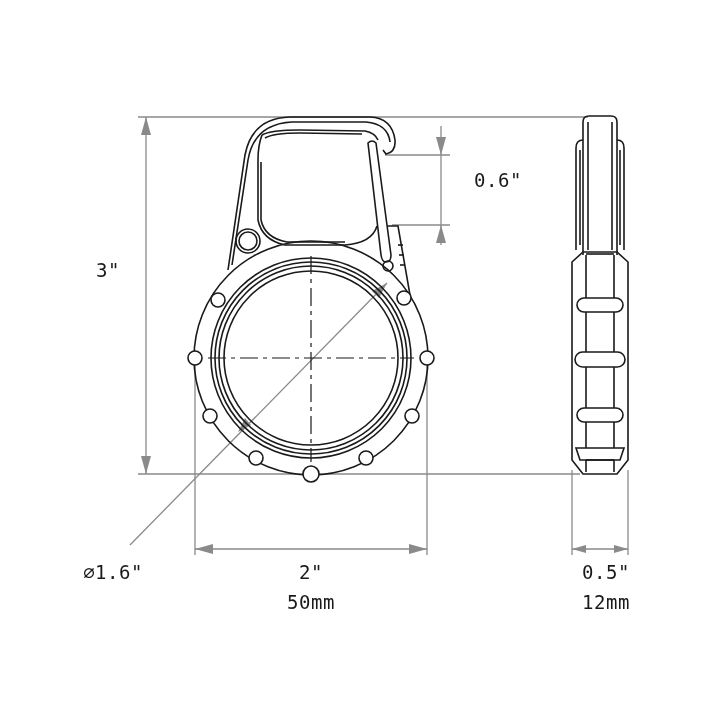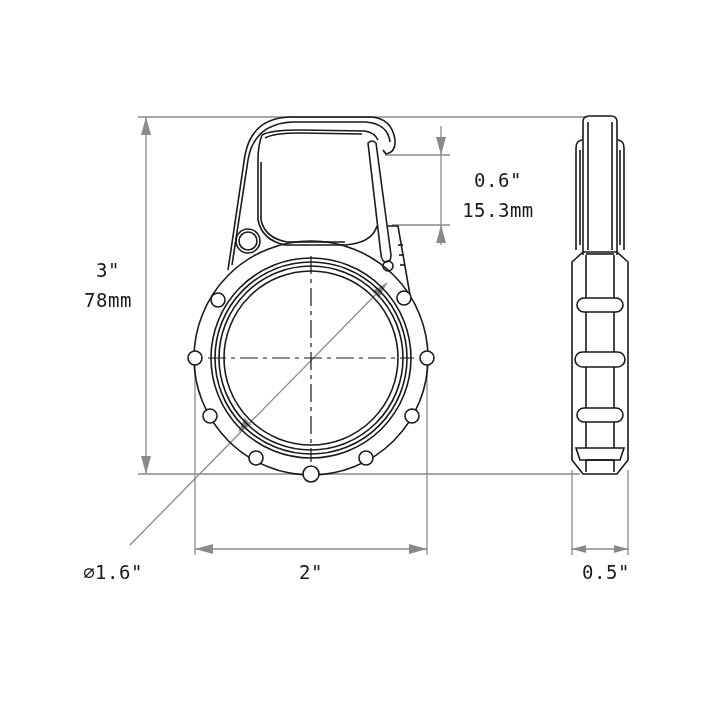--- a/index.html
+++ b/index.html
@@ -115,31 +115,31 @@
     <rect class="part-fill" x="577" y="298" width="46" height="14" rx="7"></rect>
     <rect class="part-fill" x="575" y="352" width="50" height="15" rx="7.5"></rect>
     <rect class="part-fill" x="577" y="408" width="46" height="14" rx="7"></rect>
     <path class="part-fill" d="M576,448 L624,448 L620,460 L580,460 Z"></path>
     <line class="part" x1="586" y1="460" x2="614" y2="460"></line>
   </g>
 </svg>
 
 <div class="lbl" style="left:68px; top:255px; width:80px;">
   <span>3"</span>
-  <span>78mm</span>
 </div>
 
 <div class="lbl" style="left:448px; top:165px; width:100px;">
   <span>0.6"</span>
-  <span>15.3mm</span>
 </div>
 
 <div class="lbl" style="left:58px; top:557px; width:110px;">
   <span><span style="display:inline">⌀</span><span style="display:inline">1.6"</span></span>
 </div>
 
 <div class="lbl" style="left:261px; top:557px; width:100px;">
   <span>2"</span>
+  <span>50mm</span>
 </div>
 
 <div class="lbl" style="left:556px; top:557px; width:100px;">
   <span>0.5"</span>
+  <span>12mm</span>
 </div>
 
 </body></html>

